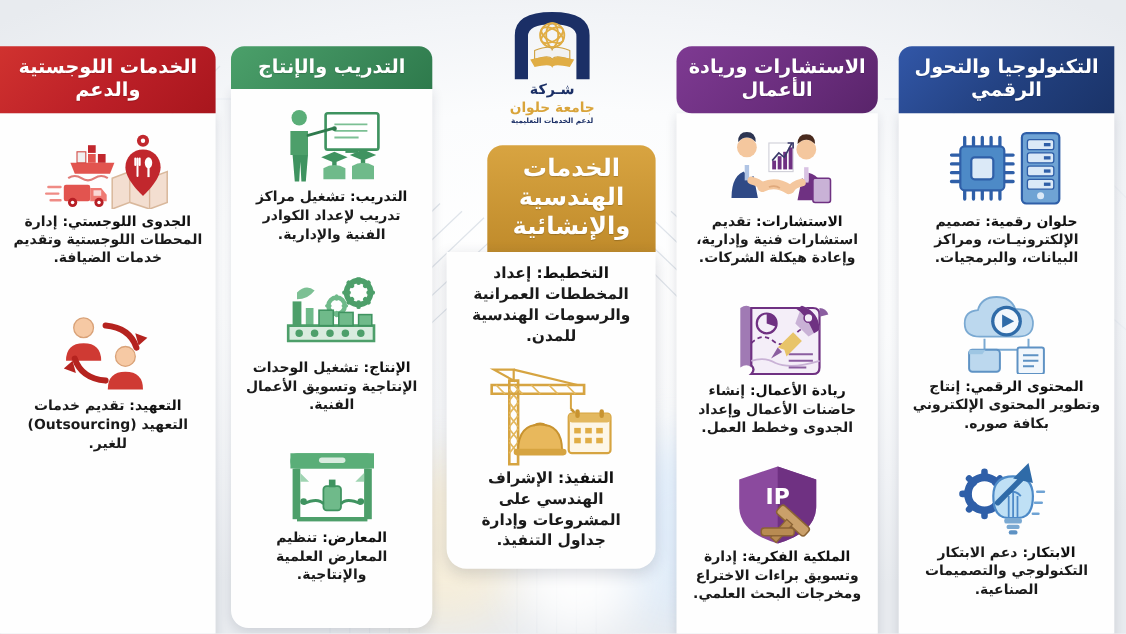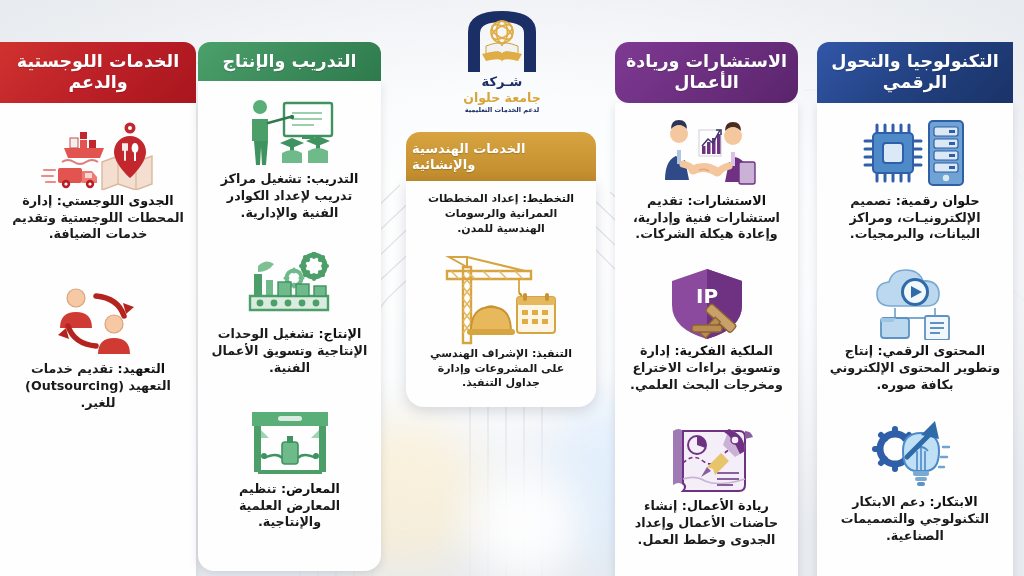--- a/index.html
+++ b/index.html
@@ -45,21 +45,21 @@
 
   .col {
     position: absolute;
     top: 22px;
     width: 183px;
     display: flex;
     flex-direction: column;
     align-items: stretch;
   }
   .col.c1 { left: 0px;   width: 196px; top: 22px; }
-  .col.c2 { left: 198px; top: 22px; }
+  .col.c2 { left: 210px; top: 22px; }
   .col.c4 { left: 615px; top: 22px; }
   .col.c5 { left: 817px; top: 22px; width: 196px; }
 
   .col-center {
     position: absolute;
     left: 406px;
     top: 132px;
     width: 190px;
   }
 
@@ -92,26 +92,27 @@
     min-height: 490px;
   }
   .col.c1 .card-body { border-radius: 0 0 16px 0; align-self: stretch; }
   .col.c5 .card-body { border-radius: 0 0 0 16px; }
 
   
   .center-head {
     background: linear-gradient(180deg, #d8a441 0%, #c08b2b 100%);
     border-radius: 14px 14px 0 0;
     color: #fff;
-    text-align: left;
+    text-align: center;
     font-weight: bold;
-    font-size: 13px;
+    font-size: 22px;
     line-height: 1.2;
     padding: 9px 6px;
     text-shadow: 0 1px 1px rgba(0,0,0,.2);
+    margin-left: 37px;
   }
   .center-body {
     background: #fefefe;
     border-radius: 0 0 18px 18px;
     box-shadow: 0 4px 14px rgba(30,40,60,.16);
     padding: 9px 12px 14px;
     display: flex;
     flex-direction: column;
     align-items: center;
   }
@@ -135,21 +136,21 @@
   .item-text {
     font-size: 12.7px;
     line-height: 1.33;
     color: #1a1a1a;
     text-align: center;
     font-weight: 600;
     padding: 0 1px 2px;
   }
   .item-text b { font-weight: bold; color: #111; }
 
-  .center-body .item-text { font-size: 11px; line-height: 1.35; }
+  .center-body .item-text { font-size: 14px; line-height: 1.35; }
 
   
   #logo {
     position: absolute;
     left: 452px;
     top: 6px;
     width: 100px;
     text-align: center;
     z-index: 6;
   }
@@ -470,38 +471,20 @@
             <path d="M44 52 q6 -2 10 1" stroke="#e0a97c" stroke-width="1.6" fill="none"></path>
 
             <rect x="84" y="44" width="16" height="22" rx="2" fill="#c9b2d6" stroke="#6f3182" stroke-width="1.4"></rect>
           </svg>
         </div>
         <div class="item-text">
           <b>الاستشارات:</b><span> تقديم استشارات فنية وإدارية، وإعادة هيكلة الشركات.</span>
         </div>
       </div>
 
-      <div class="item" style="margin-top:16px">
-        <div class="icon-wrap">
-          <svg width="86" height="74" viewBox="0 0 86 74">
-            <path d="M43 2 L78 14 v24 q0 24 -35 34 Q8 62 8 38 V14 Z" fill="#8b4a9e"></path>
-            <path d="M43 2 L78 14 v24 q0 24 -35 34 z" fill="#6f3182"></path>
-            <text x="43" y="36" font-family="DejaVu Sans, sans-serif" font-size="20" font-weight="bold" fill="#fff" text-anchor="middle">IP</text>
-            <g transform="rotate(42 54 50)">
-              <rect x="40" y="44" width="34" height="10" rx="3" fill="#caa06a" stroke="#8b6334" stroke-width="1.4"></rect>
-              <rect x="52" y="52" width="7" height="22" fill="#b88b52" stroke="#8b6334" stroke-width="1.2"></rect>
-            </g>
-            <rect x="28" y="58" width="30" height="7" rx="3" fill="#b88b52" stroke="#8b6334" stroke-width="1.3"></rect>
-          </svg>
-        </div>
-        <div class="item-text">
-          <b>الملكية الفكرية:</b><span> إدارة وتسويق براءات الاختراع ومخرجات البحث العلمي.</span>
-        </div>
-      </div>
-
       <div class="item" style="margin-top:20px">
         <div class="icon-wrap">
           <svg width="96" height="72" viewBox="0 0 96 72">
             <path d="M14 8 q6 -4 10 0 v54 q-4 -4 -10 0 z" fill="#a07ab4"></path>
             <path d="M24 8 h56 q6 0 6 6 v48 q0 6 -6 6 h-56 q4 -4 0 -8 z" fill="#f4eef8" stroke="#6f3182" stroke-width="2"></path>
             <path d="M24 40 q10 -10 20 -2 q10 8 20 -6 q8 -10 20 -4" stroke="#6f3182" stroke-width="1.6" fill="none" stroke-dasharray="4 3"></path>
             <path d="M24 56 q12 -4 22 2 q14 6 40 -2" stroke="#c9b2d6" stroke-width="1.6" fill="none"></path>
             <circle cx="38" cy="22" r="9" fill="none" stroke="#6f3182" stroke-width="2"></circle>
             <path d="M38 22 L38 13 A9 9 0 0 1 46.5 25 Z" fill="#6f3182"></path>
             <path d="M58 50 h22 M58 56 h22 M58 62 h16" stroke="#8b5ea0" stroke-width="1.8"></path>
@@ -509,20 +492,38 @@
             <path d="M70 6 q16 6 16 22 l-10 6 l-12 -12 z" fill="#c9b2d6"></path>
             <path d="M70 6 q16 6 16 22 l-5 3 q-8 -18 -16 -22 z" fill="#6f3182"></path>
             <circle cx="76" cy="17" r="4" fill="#f4eef8" stroke="#6f3182" stroke-width="1.4"></circle>
             <path d="M62 30 l-14 14 l6 2 l2 6 l14 -14 z" fill="#e8c46a"></path>
             <path d="M48 44 l-6 10 l10 -6 z" fill="#8b5ea0"></path>
             <path d="M86 8 q6 0 8 6 l-8 2 z" fill="#8b5ea0"></path>
           </svg>
         </div>
         <div class="item-text">
           <b>ريادة الأعمال:</b><span> إنشاء حاضنات الأعمال وإعداد الجدوى وخطط العمل.</span>
+        </div>
+      </div>
+
+      <div class="item" style="margin-top:16px">
+        <div class="icon-wrap">
+          <svg width="86" height="74" viewBox="0 0 86 74">
+            <path d="M43 2 L78 14 v24 q0 24 -35 34 Q8 62 8 38 V14 Z" fill="#8b4a9e"></path>
+            <path d="M43 2 L78 14 v24 q0 24 -35 34 z" fill="#6f3182"></path>
+            <text x="43" y="36" font-family="DejaVu Sans, sans-serif" font-size="20" font-weight="bold" fill="#fff" text-anchor="middle">IP</text>
+            <g transform="rotate(42 54 50)">
+              <rect x="40" y="44" width="34" height="10" rx="3" fill="#caa06a" stroke="#8b6334" stroke-width="1.4"></rect>
+              <rect x="52" y="52" width="7" height="22" fill="#b88b52" stroke="#8b6334" stroke-width="1.2"></rect>
+            </g>
+            <rect x="28" y="58" width="30" height="7" rx="3" fill="#b88b52" stroke="#8b6334" stroke-width="1.3"></rect>
+          </svg>
+        </div>
+        <div class="item-text">
+          <b>الملكية الفكرية:</b><span> إدارة وتسويق براءات الاختراع ومخرجات البحث العلمي.</span>
         </div>
       </div>
 
     </div>
   </div>
 
   <div class="col c5">
     <div class="card-head" style="background:linear-gradient(135deg,#3257a8 0%,#22407f 55%,#1a3368 100%);">
       <span>التكنولوجيا والتحول الرقمي</span>
     </div>

